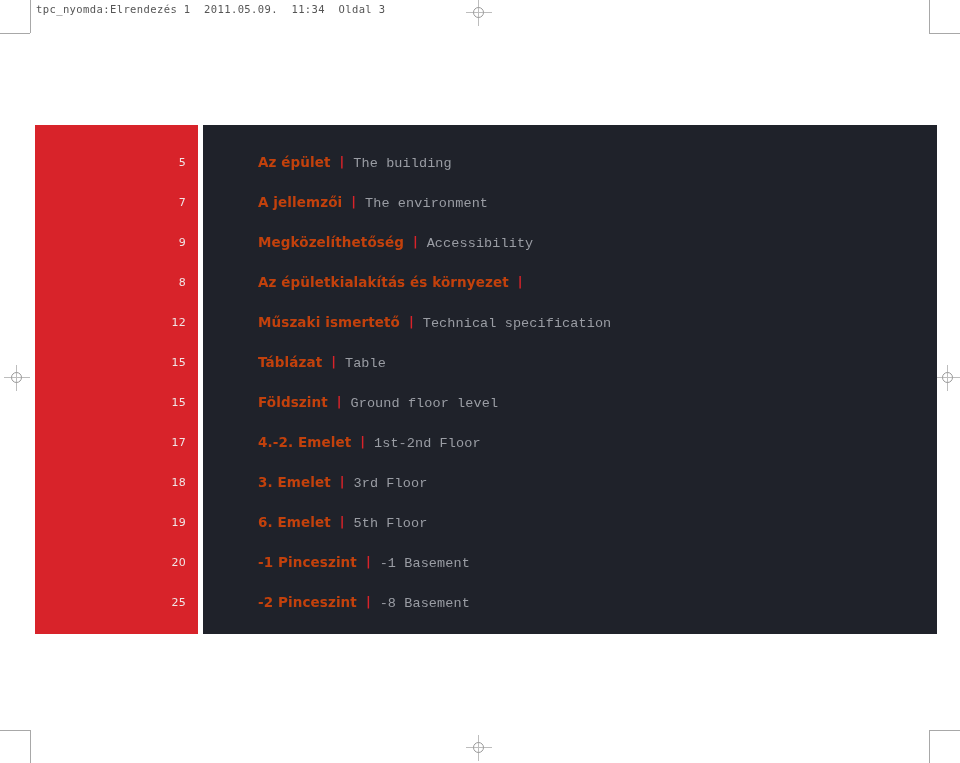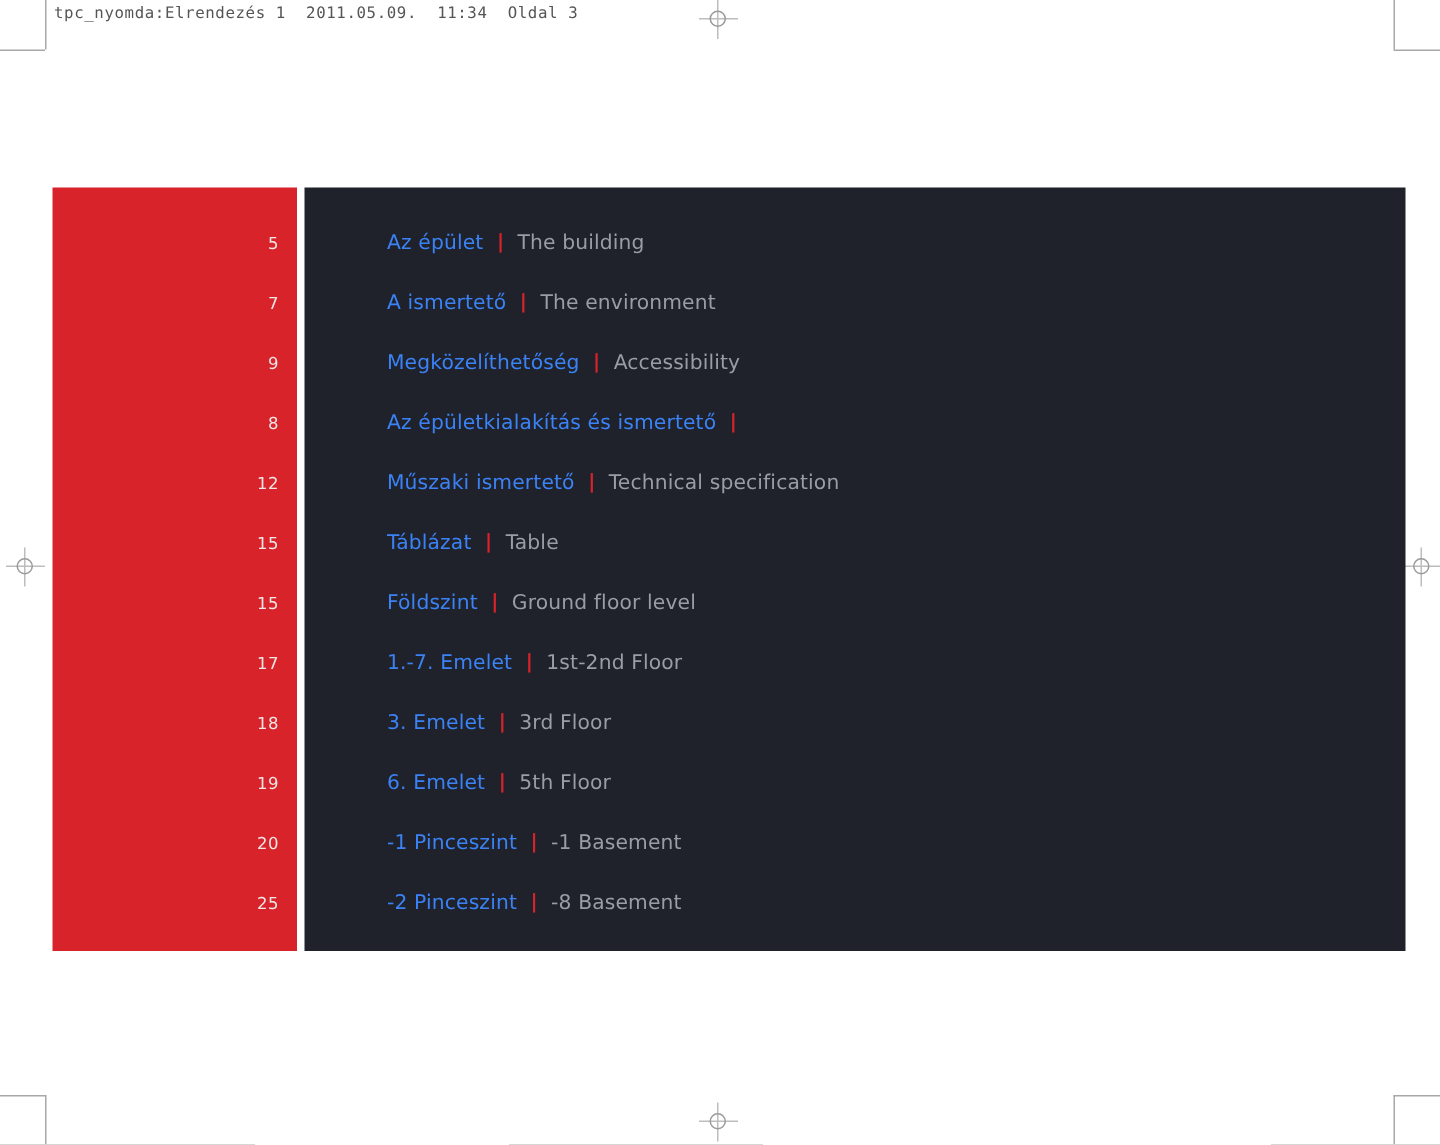--- a/index.html
+++ b/index.html
@@ -130,39 +130,40 @@
   .toc-text {
     flex: 1;
     padding-left: 60px;
     box-sizing: border-box;
     white-space: nowrap;
     display: flex;
     align-items: baseline;
   }
   .toc-hu {
     font-size: 13.5px;
-    font-weight: normal;
-    color: #3b82f6;
+    font-weight: bold;
+    color: #c2410c;
     letter-spacing: 0.1px;
   }
   .toc-sep {
     display: inline-block;
     color: #d8232a;
     font-size: 13px;
     font-weight: bold;
     margin: 0 9px;
     line-height: 1;
     position: relative;
     top: -1px;
   }
   .toc-en {
     font-size: 13.5px;
     font-weight: normal;
     color: #9a9da4;
     letter-spacing: 0.1px;
+    font-family: Liberation Mono, monospace;
   }
 </style>
 </head>
 <body>
 
 <div id="page">
 
   <div class="mark-line mark-v" style="left:30px; top:0; height:33px;"></div>
   <div class="mark-line mark-h" style="left:0; top:33px; width:30px;"></div>
 
@@ -206,37 +207,37 @@
           <div class="toc-page">5</div>
           <div class="toc-text">
             <span class="toc-hu">Az épület</span>
             <span class="toc-sep">|</span>
             <span class="toc-en">The building</span>
           </div>
         </div>
         <div class="toc-row">
           <div class="toc-page">7</div>
           <div class="toc-text">
-            <span class="toc-hu">A ismertető</span>
+            <span class="toc-hu">A jellemzői</span>
             <span class="toc-sep">|</span>
             <span class="toc-en">The environment</span>
           </div>
         </div>
         <div class="toc-row">
           <div class="toc-page">9</div>
           <div class="toc-text">
             <span class="toc-hu">Megközelíthetőség</span>
             <span class="toc-sep">|</span>
             <span class="toc-en">Accessibility</span>
           </div>
         </div>
         <div class="toc-row">
           <div class="toc-page">8</div>
           <div class="toc-text">
-            <span class="toc-hu">Az épületkialakítás és ismertető</span>
+            <span class="toc-hu">Az épületkialakítás és környezet</span>
             <span class="toc-sep">|</span>
           </div>
         </div>
         <div class="toc-row">
           <div class="toc-page">12</div>
           <div class="toc-text">
             <span class="toc-hu">Műszaki ismertető</span>
             <span class="toc-sep">|</span>
             <span class="toc-en">Technical specification</span>
           </div>
@@ -253,21 +254,21 @@
           <div class="toc-page">15</div>
           <div class="toc-text">
             <span class="toc-hu">Földszint</span>
             <span class="toc-sep">|</span>
             <span class="toc-en">Ground floor level</span>
           </div>
         </div>
         <div class="toc-row">
           <div class="toc-page">17</div>
           <div class="toc-text">
-            <span class="toc-hu">1.-7. Emelet</span>
+            <span class="toc-hu">4.-2. Emelet</span>
             <span class="toc-sep">|</span>
             <span class="toc-en">1st-2nd Floor</span>
           </div>
         </div>
         <div class="toc-row">
           <div class="toc-page">18</div>
           <div class="toc-text">
             <span class="toc-hu">3. Emelet</span>
             <span class="toc-sep">|</span>
             <span class="toc-en">3rd Floor</span>

